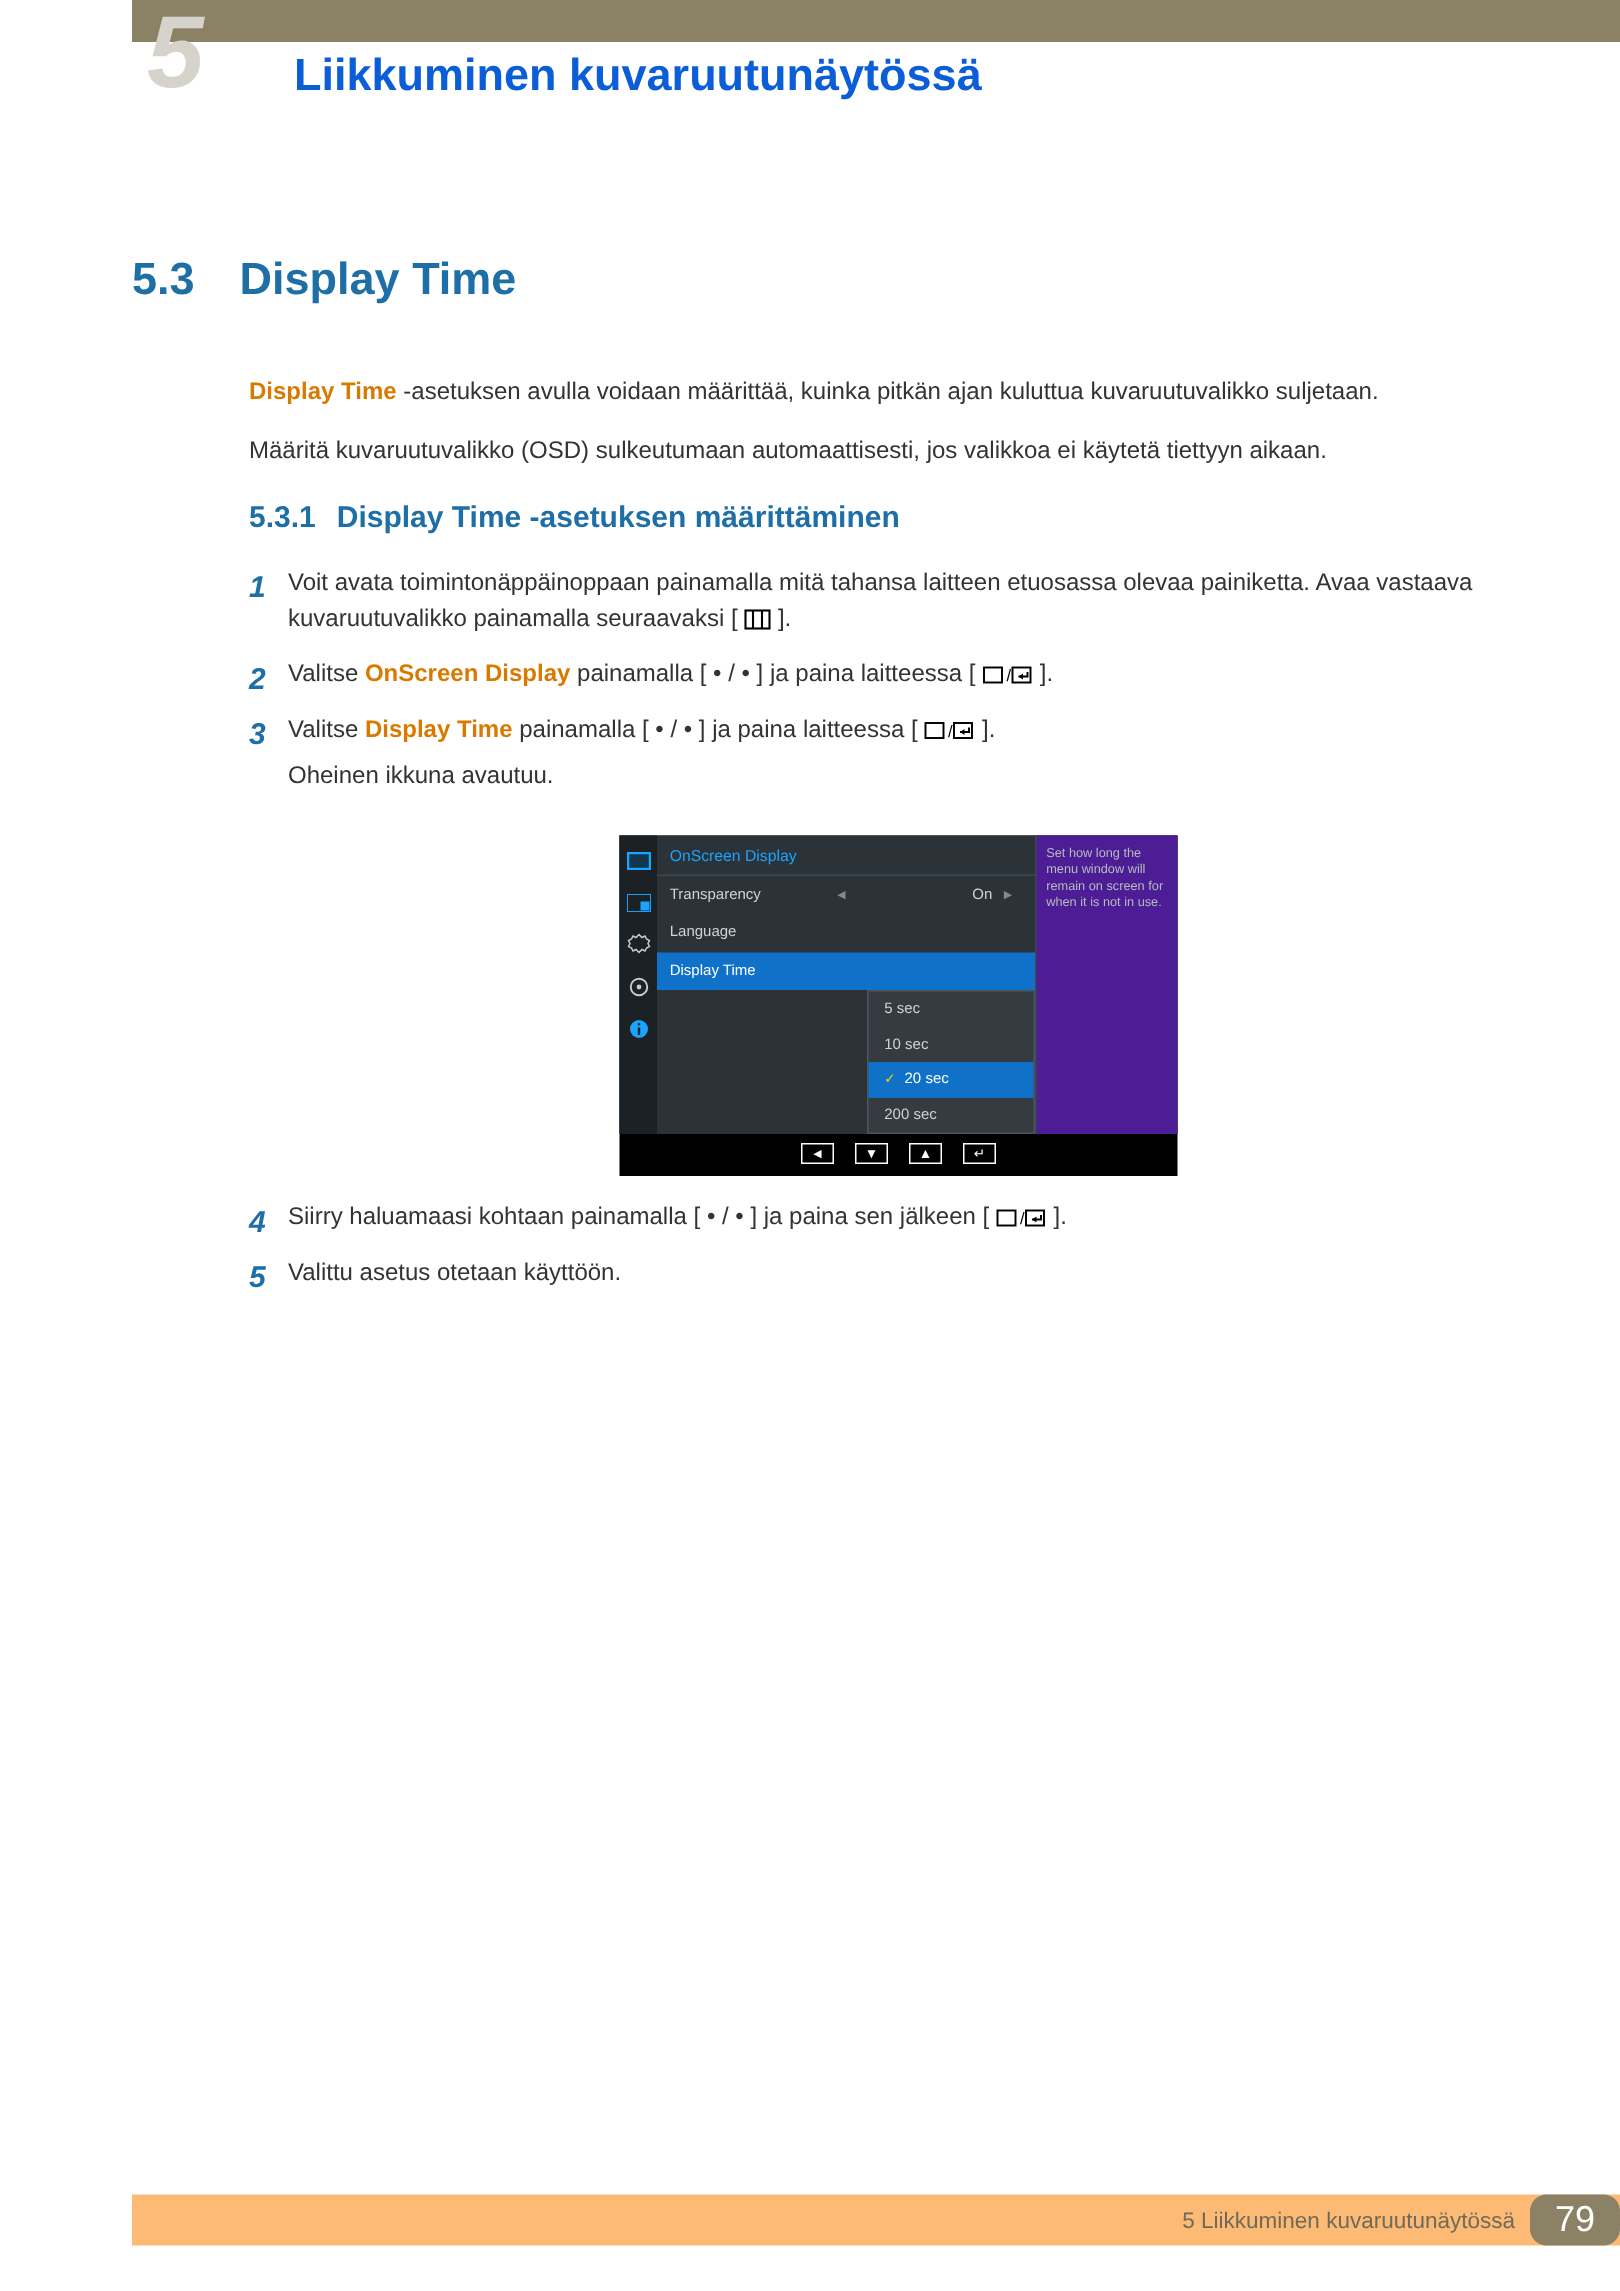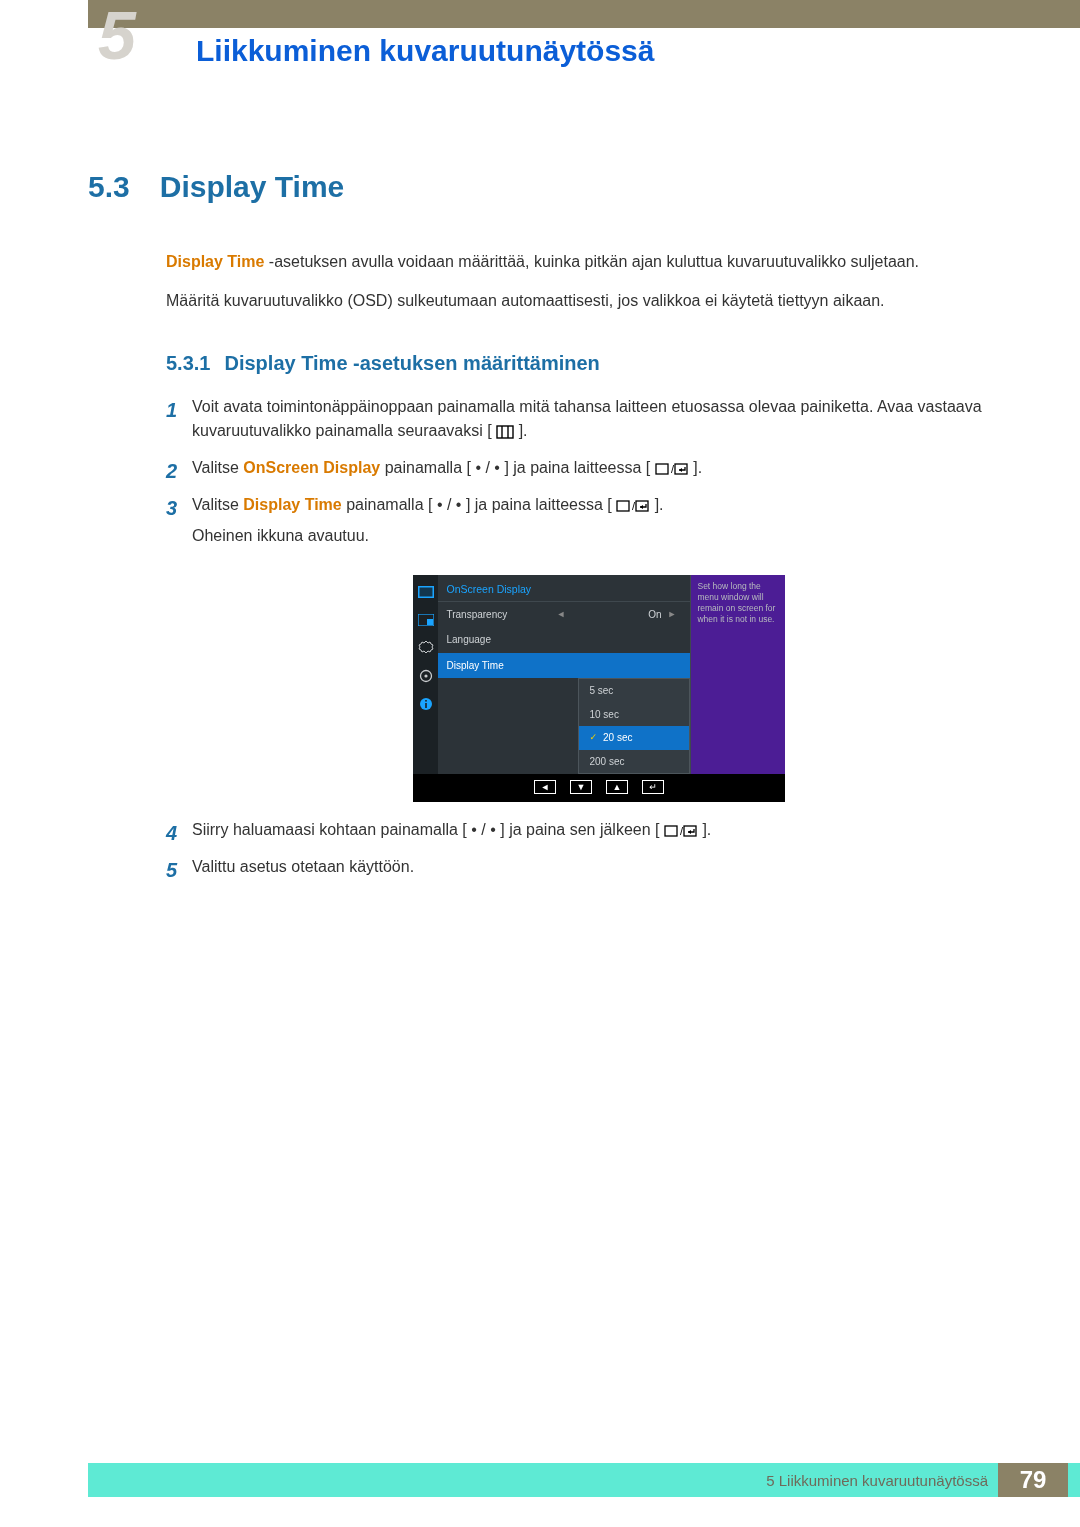--- a/index.html
+++ b/index.html
@@ -66,21 +66,21 @@
     top: 250px;
     left: 166px;
     right: 74px;
     font-size: 16px;
     color: #333;
     line-height: 1.55;
   }
   .para { margin-bottom: 14px; }
   .strong-orange { color: #d97a00; font-weight: 700; }
   .subsection {
-    margin-top: 34px;
+    margin-top: 16px;
     color: #1d6fa5;
     font-size: 20px;
     font-weight: 700;
     display: flex;
     gap: 14px;
   }
   ol.steps {
     margin: 16px 0 0 0;
     padding: 0;
     list-style: none;
@@ -211,41 +211,42 @@
     display:inline-block;
     vertical-align:middle;
     line-height:0;
   }
 
   
   .footer-bar {
     position:absolute;
     left:88px; right:0; bottom:30px;
     height:34px;
-    background:#5eead4;
+    background:#fdba74;
     display:flex;
     align-items:center;
     justify-content:flex-end;
-    padding-right:12px;
+    padding-right:0;
   }
   .footer-text{
     color:#6f6a5a;
     font-size:15px;
     margin-right:10px;
   }
   .footer-page{
     background:#8b8266;
     color:#fff;
     font-size:24px;
-    font-weight:700;
+    font-weight:400;
     height:34px;
-    width:70px;
+    width:60px;
     display:flex;
     align-items:center;
     justify-content:center;
+    border-radius:11px;
   }
   .leftedge{
     position:absolute;
     left:84px; top:0; width:4px; bottom:0;
   }
 </style>
 </head>
 <body>
 
 <div class="page">

